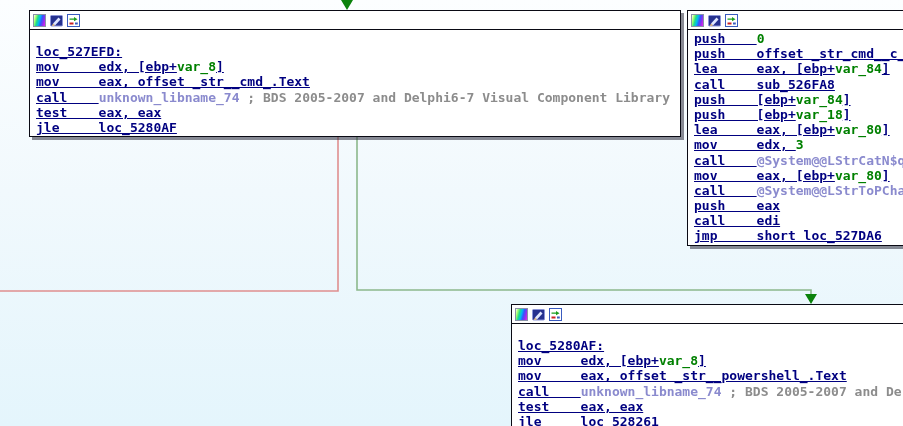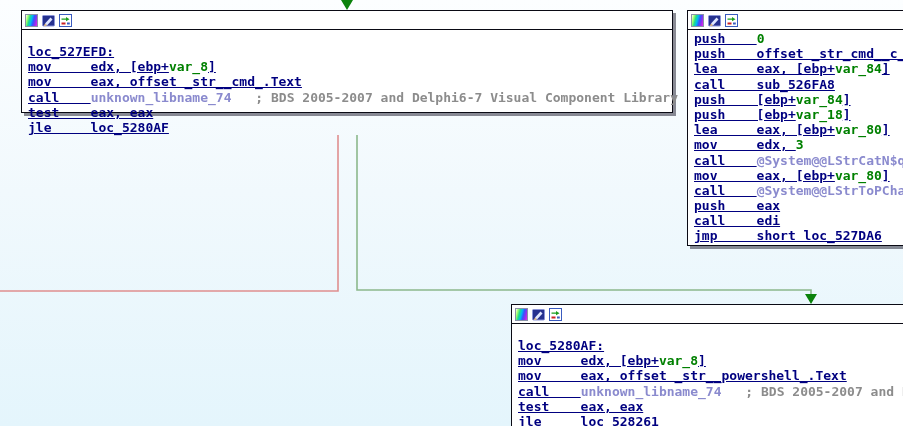--- a/index.html
+++ b/index.html
@@ -27,35 +27,35 @@
   .code{
     padding:1px 0 0 6px;
     font-size:13px;line-height:15.2px;font-weight:bold;
     white-space:pre;color:var(--navy);
   }
   .code.blank-first{padding-top:14px;}
   .line{height:15.2px;}
   .tok-navy{color:var(--navy);text-decoration:underline;}
   .tok-green{color:var(--green);}
   .tok-lib{color:var(--lib);}
-  .tok-comment{color:var(--comment);margin-left:16px;}
+  .tok-comment{color:var(--comment);}
 </style>
 </head>
 <body>
 
 <div style="position:absolute;inset:0;">
 
   <svg id="edges" width="903" height="426" viewBox="0 0 903 426">
     <polygon points="341,0 353,0 347,10" style="fill:var(--arrow_green)"></polygon>
     <polyline points="338,135 338,291 -2,291" fill="none" stroke-width="1.6" style="stroke:var(--edge_red)"></polyline>
     <polyline points="357,135 357,290 811,290 811,296" fill="none" stroke-width="1.6" style="stroke:var(--edge_green)"></polyline>
     <polygon points="805,294 817,294 811,304" style="fill:var(--arrow_green)"></polygon>
   </svg>
 
-  <div class="node" style="left:21px;top:10px;width:652px;height:103px;">
+  <div class="node" style="left:29px;top:10px;width:652px;height:127px;">
     <div class="titlebar">
       <span class="icon palette"></span>
       <span class="icon">
         <svg width="13" height="13" viewBox="0 0 13 13">
             <rect x="0.5" y="1.5" width="12" height="10.5" rx="1" fill="#26318f" stroke="#8a94d8"></rect>
             <polygon points="3,9.5 8.5,3.5 10.5,5.5 5,11.5" fill="#dfe6ff"></polygon>
             <polygon points="3,9.5 5,11.5 2,12 " fill="#ffcf7f"></polygon>
           </svg>
       </span>
       <span class="icon">

